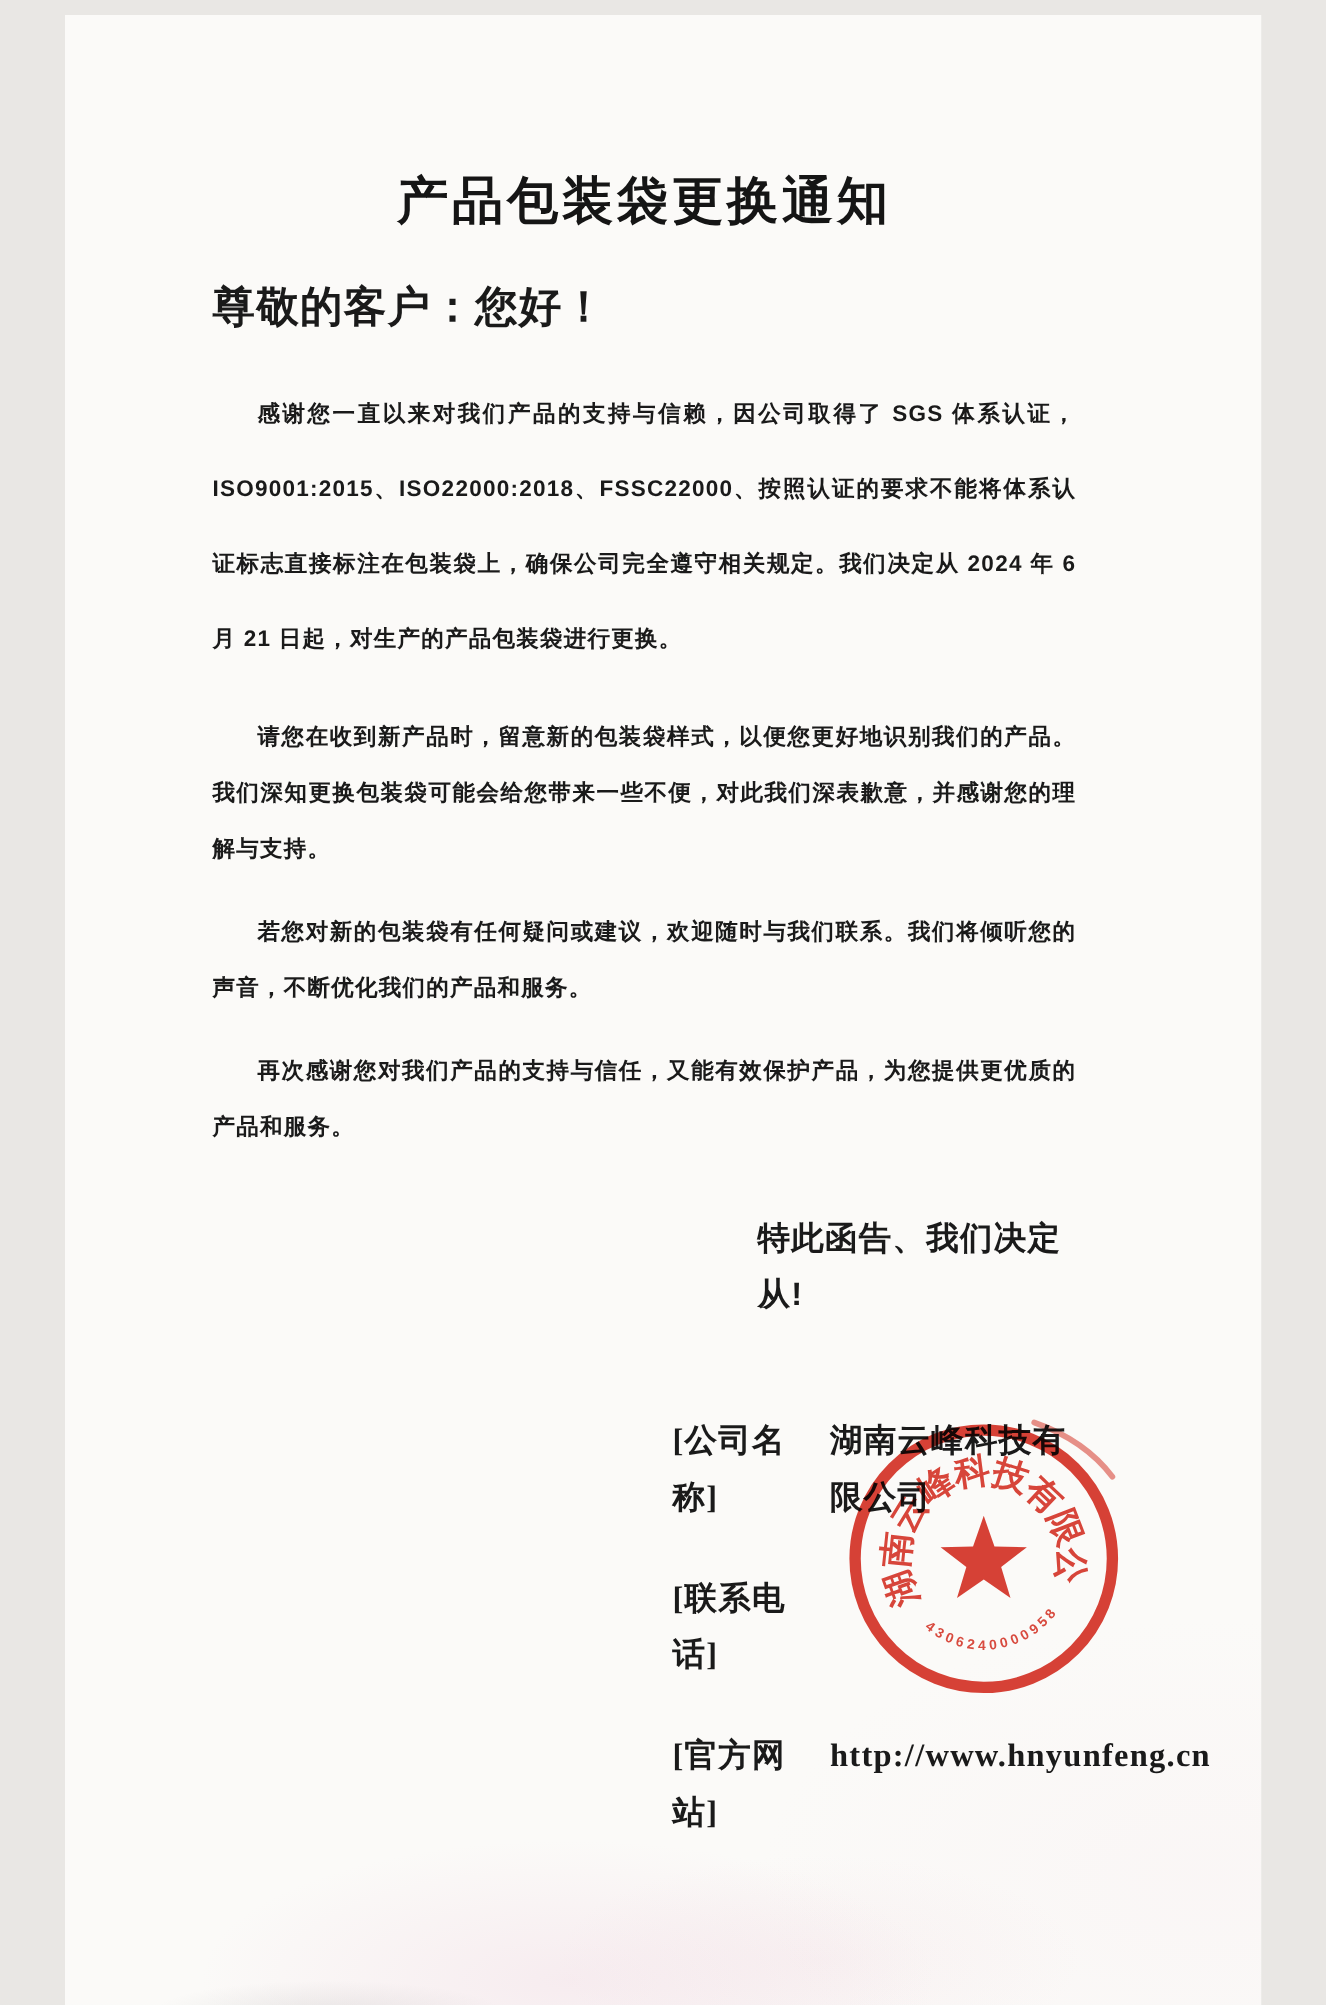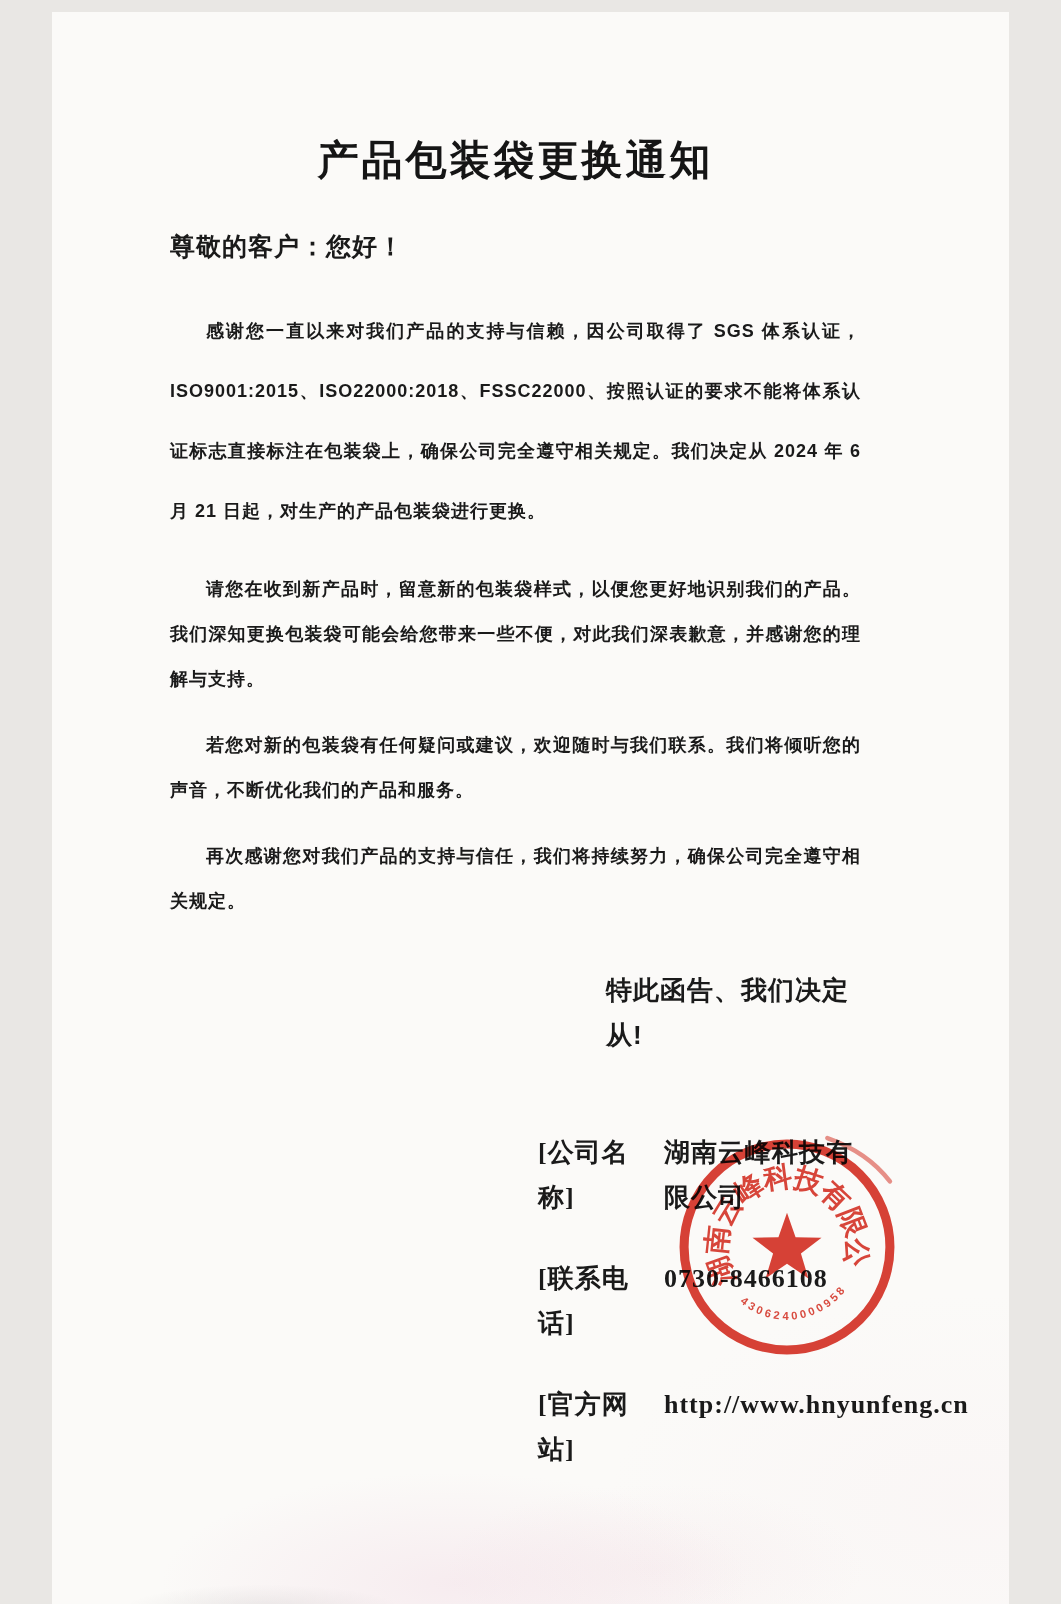--- a/index.html
+++ b/index.html
@@ -29,21 +29,21 @@
     margin:0;
     padding-top:118px;
     font-size:41px;
     line-height:60px;
     text-align:center;
     letter-spacing:3px;
     color:#151515;
   }
   .greeting{
     margin:34px 0 0;
-    font-size:25px;
+    font-size:34px;
     line-height:45px;
     letter-spacing:1px;
   }
   .para{
     margin:0 0 21px;
     font-size:18px;
     line-height:45px;
     text-indent:2em;
     text-align:justify;
     letter-spacing:1px;
@@ -105,32 +105,31 @@
 <div class="page">
   <div class="content">
 
     <h1 class="title">产品包装袋更换通知</h1>
 
     <p class="greeting">尊敬的客户：您好！</p>
 
     <p class="para para-first">感谢您一直以来对我们产品的支持与信赖，因公司取得了 SGS 体系认证，ISO9001:2015、ISO22000:2018、FSSC22000、按照认证的要求不能将体系认证标志直接标注在包装袋上，确保公司完全遵守相关规定。我们决定从 2024 年 6 月 21 日起，对生产的产品包装袋进行更换。</p>
     <p class="para">请您在收到新产品时，留意新的包装袋样式，以便您更好地识别我们的产品。我们深知更换包装袋可能会给您带来一些不便，对此我们深表歉意，并感谢您的理解与支持。</p>
     <p class="para">若您对新的包装袋有任何疑问或建议，欢迎随时与我们联系。我们将倾听您的声音，不断优化我们的产品和服务。</p>
-    <p class="para">再次感谢您对我们产品的支持与信任，我们将持续努力，确保公司完全遵守相关规定。</p>
+    <p class="para">再次感谢您对我们产品的支持与信任，又能有效保护产品，为您提供更优质的产品和服务。</p>
 
     <p class="closing">特此函告、我们决定从!</p>
 
     <div class="signature">
       <div class="sig-row">
         <span class="sig-label">[公司名称]</span>
         <span class="sig-value">湖南云峰科技有限公司</span>
       </div>
       <div class="sig-row">
         <span class="sig-label">[联系电话]</span>
-        <span class="sig-value">0730-8466108</span>
       </div>
       <div class="sig-row">
         <span class="sig-label">[官方网站]</span>
         <span class="sig-value">http://www.hnyunfeng.cn</span>
       </div>
 
     </div>
 
   </div>
 

